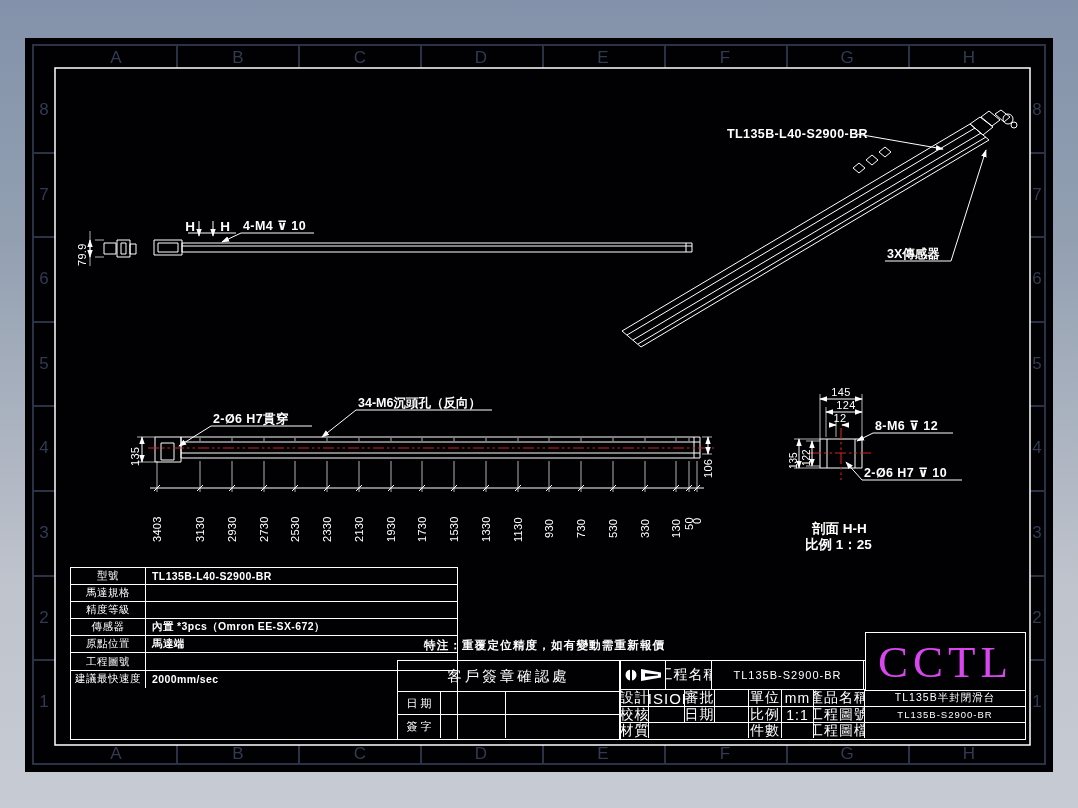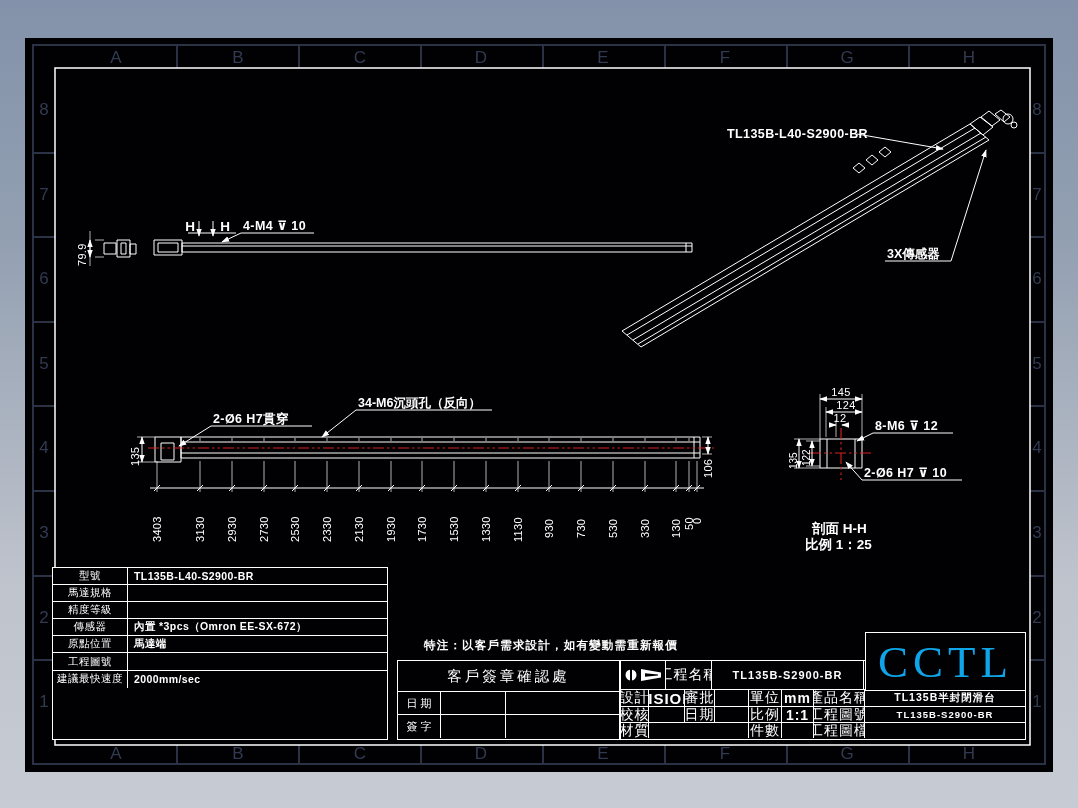--- a/index.html
+++ b/index.html
@@ -17,44 +17,44 @@
   .red{stroke:#d82222;stroke-width:1.1;fill:none;stroke-dasharray:11 3 2.5 3 2.5 3}
   text{fill:#ffffff}
   .dt{font-size:11px;letter-spacing:.3px}
   .sm{font-size:10px}
   .lb{font-size:12.5px;font-weight:700;letter-spacing:.4px}
   .cj{font-size:12.5px;font-weight:700}
   .cap{font-size:13.5px;font-weight:700}
   
   .ov{position:absolute;color:#fff;box-sizing:border-box}
   .ov *{box-sizing:border-box}
-  .spec{left:52px;top:567px;width:336px;height:173px;border:1px solid #fff;background:#010103}
+  .spec{left:70px;top:567px;width:388px;height:173px;border:1px solid #fff;background:#010103}
   .sprow{display:flex;height:17.1px;border-bottom:1px solid #fff}
   .sprow:last-child{border-bottom:none}
   .sl{width:75px;border-right:1px solid #fff;display:flex;align-items:center;justify-content:center;font-size:10.5px;letter-spacing:.5px}
   .sv{flex:1;display:flex;align-items:center;padding-left:6px;font-size:10.5px;font-weight:700;letter-spacing:.4px}
   .note{left:424px;top:638px;font-size:11.5px;letter-spacing:1.2px;font-weight:700}
   .sig{left:397px;top:660px;width:223px;height:80px;border:1px solid #fff}
   .sig-h{height:31px;border-bottom:1px solid #fff;display:flex;align-items:center;justify-content:center;font-size:14.5px;letter-spacing:3px;font-weight:400}
   .sig-r{height:23px;display:flex;border-bottom:1px solid #fff}
   .sig-r:last-child{border-bottom:none}
   .sc1{width:43px;border-right:1px solid #fff;display:flex;align-items:center;justify-content:center;font-size:11px}
   .sc2{width:65px;border-right:1px solid #fff}
   .sc3{flex:1}
   .tb{left:620px;top:660px;width:406px;height:80px;border:1px solid #fff}
   .tb-r{display:flex}
   .tb-r0{height:29px;border-bottom:1px solid #fff}
   .tb-r1{height:17px;border-bottom:1px solid #fff}
   .tb-r2{height:16px;border-bottom:1px solid #fff}
   .tb-r3{height:15px}
   .tc{display:flex;align-items:center;justify-content:center;border-right:1px solid #fff;font-size:14px;letter-spacing:1px;overflow:hidden;white-space:nowrap}
   .tc.last{border-right:none}
-  .tv{font-weight:700}
+  .tv{font-weight:400}
   .cctl{left:865px;top:632px;width:161px;height:59px;border:1px solid #fff;background:#010103;display:flex;align-items:center;justify-content:center;
-        font-family:"Liberation Serif","DejaVu Serif",serif;font-size:45px;letter-spacing:5px;color:#0ea5e9}
+        font-family:"Liberation Serif","DejaVu Serif",serif;font-size:45px;letter-spacing:5px;color:#d946ef}
 </style>
 </head>
 <body>
 
 <div class="page">
   <div class="canvas"></div>
 
   <svg class="draw" width="1078" height="808" viewBox="0 0 1078 808">
     <defs>
       <marker id="ar" viewBox="0 0 10 10" refX="9" refY="5" markerWidth="8" markerHeight="8" orient="auto-start-reverse">
@@ -247,21 +247,21 @@
     <div class="sprow">
         <div class="sl">工程圖號</div>
         <div class="sv"></div>
       </div>
     <div class="sprow">
         <div class="sl">建議最快速度</div>
         <div class="sv">2000mm/sec</div>
       </div>
   </div>
 
-  <div class="ov note">特注：以客戶需求設計，如有變動需重新報價</div>
+  <div class="ov note">特注：重覆定位精度，如有變動需重新報價</div>
 
   <div class="ov sig">
     <div class="sig-h">客戶簽章確認處</div>
     <div class="sig-r">
       <div class="sc1">日 期</div>
       <div class="sc2"></div>
       <div class="sc3"></div>
     </div>
     <div class="sig-r">
       <div class="sc1">簽 字</div>

